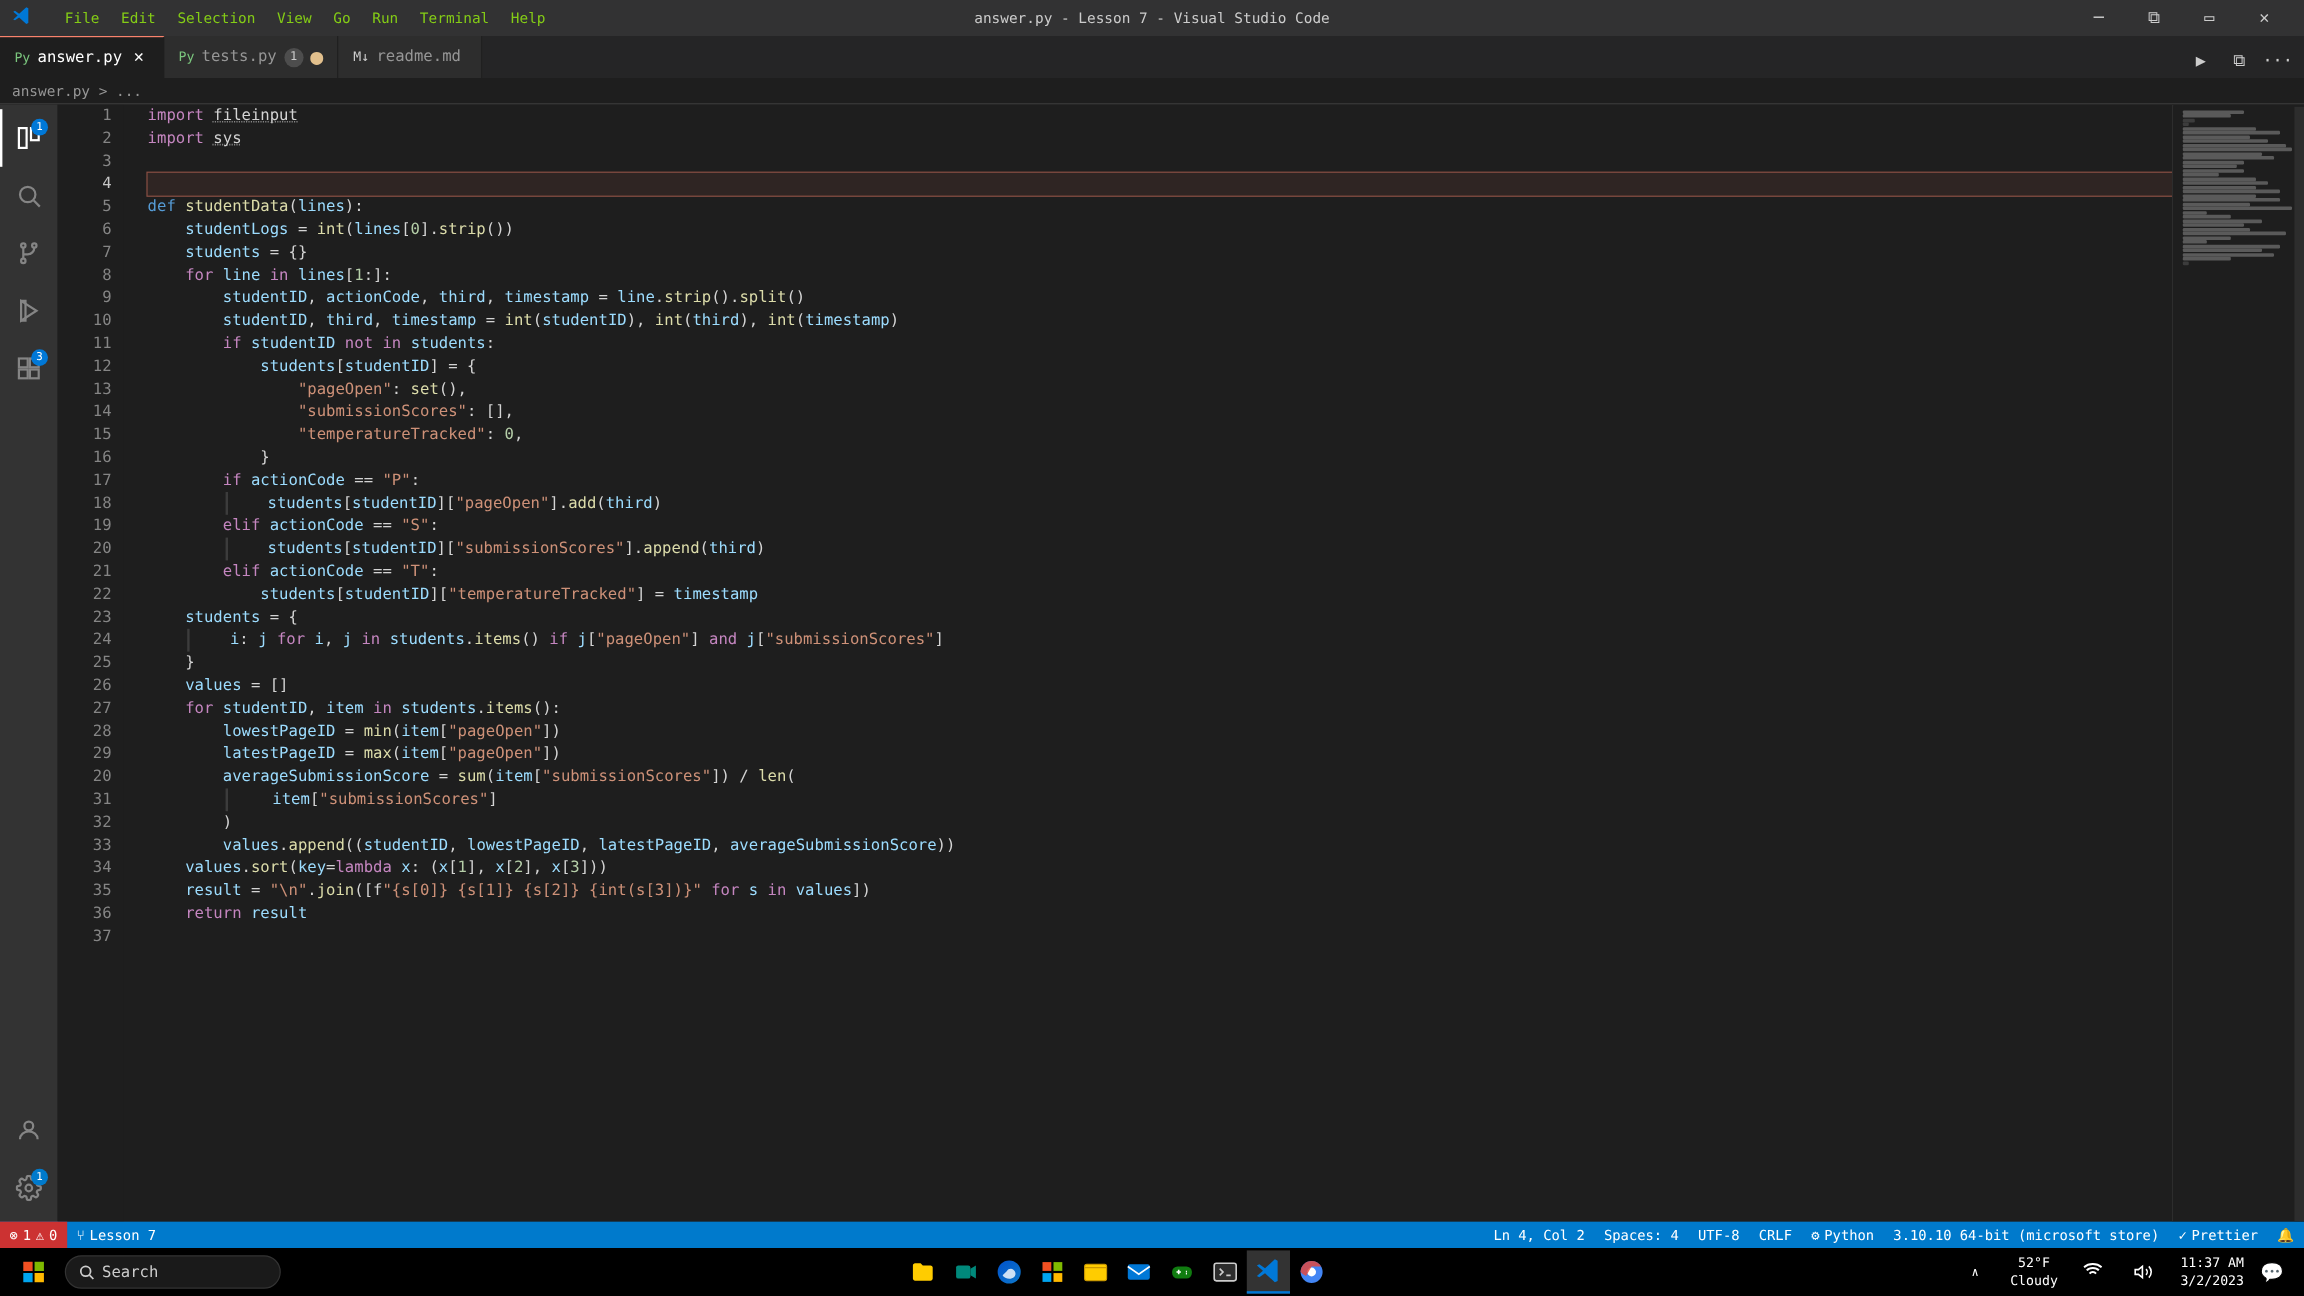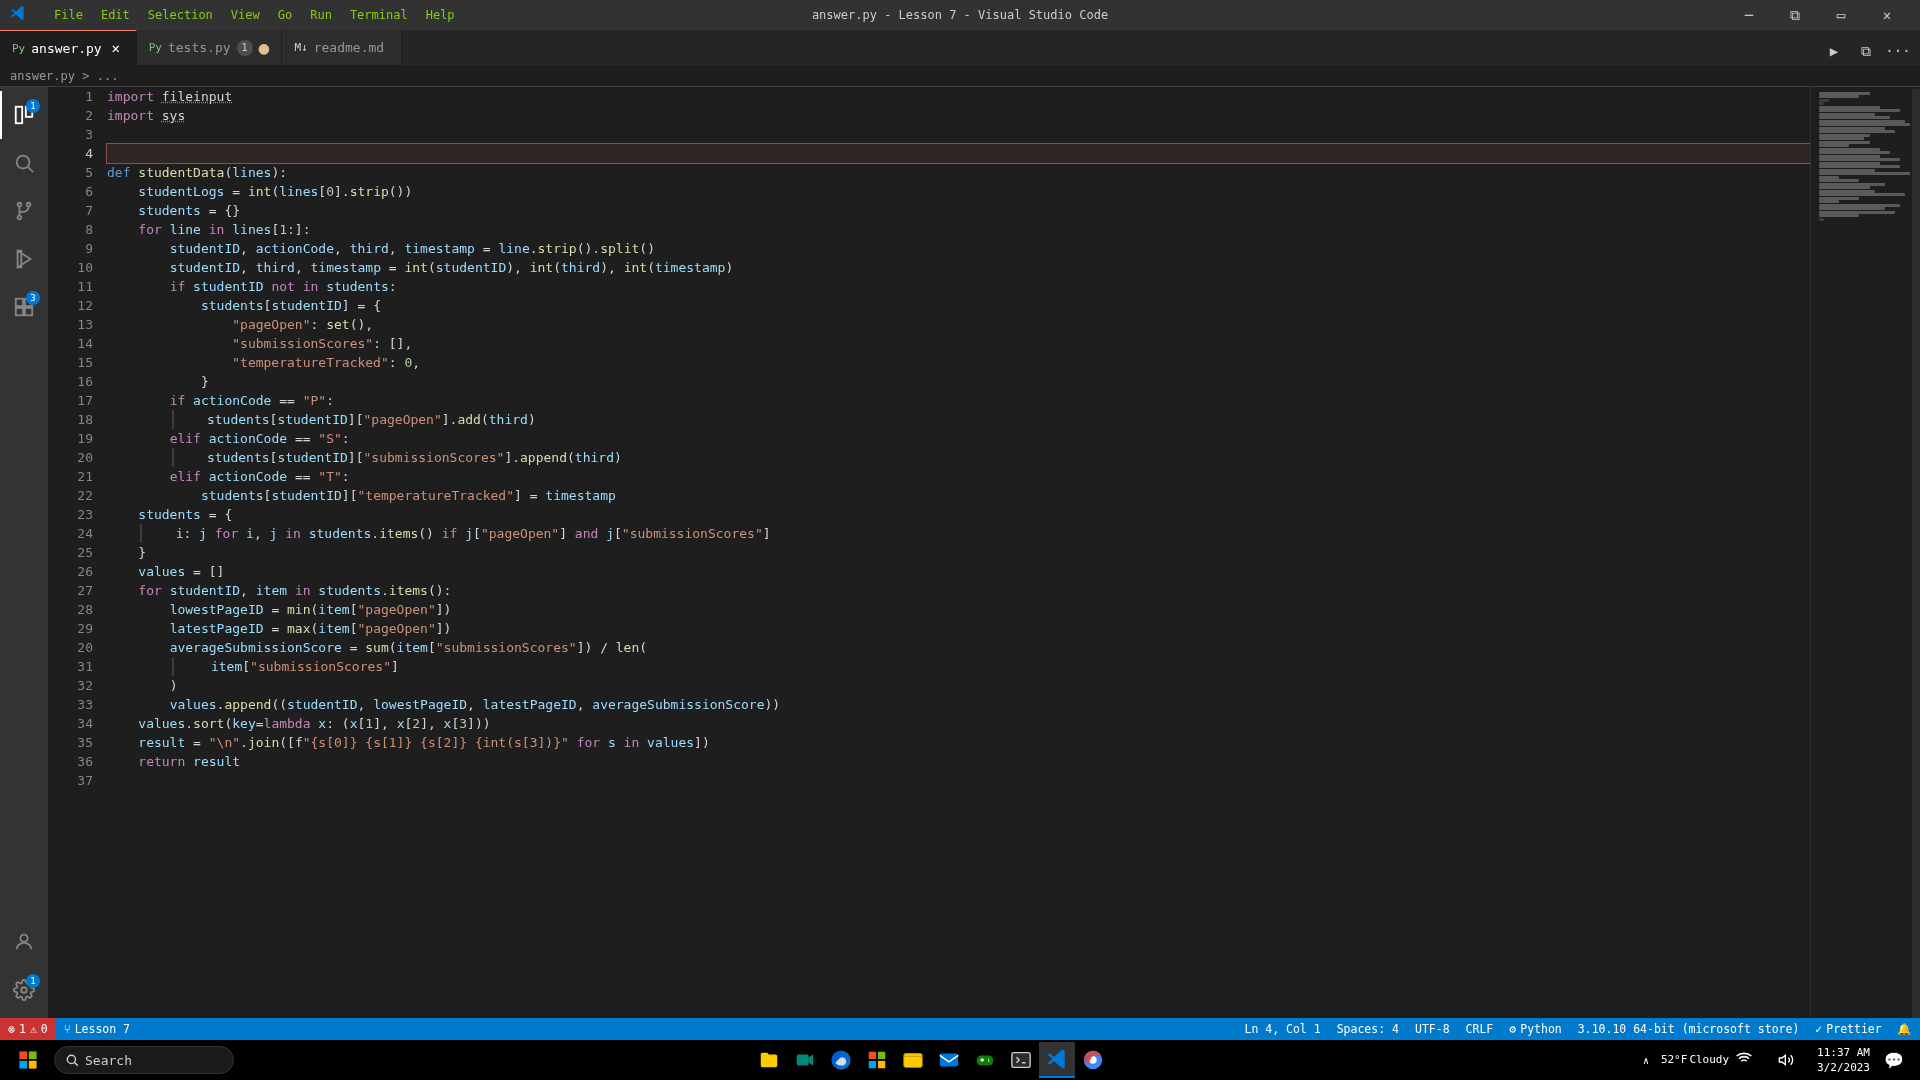--- a/index.html
+++ b/index.html
@@ -248,20 +248,21 @@
       padding-left: 4px;
       position: relative;
     }
 
     .code-line {
       height: 19px;
       white-space: pre;
       display: flex;
       align-items: center;
       position: relative;
+      margin-left: 16px;
     }
     .code-line.highlighted {
       background: rgba(249, 130, 108, 0.15);
       outline: 1px solid rgba(249, 130, 108, 0.6);
     }
 
     
     #minimap {
       width: 110px;
       background: #1e1e1e;
@@ -674,21 +675,21 @@
       <span>1</span>
       <span>⚠</span>
       <span>0</span>
     </div>
     <div class="status-item">
       <span>⑂</span>
       <span>Lesson 7</span>
     </div>
   </div>
   <div class="status-right">
-    <div class="status-item">Ln 4, Col 1</div>
+    <div class="status-item">Ln 4, Col 2</div>
     <div class="status-item">Spaces: 4</div>
     <div class="status-item">UTF-8</div>
     <div class="status-item">CRLF</div>
     <div class="status-item">
       <span>⚙</span>
       <span>Python</span>
     </div>
     <div class="status-item">3.10.10 64-bit (microsoft store)</div>
     <div class="status-item">
       <span>✓</span>
@@ -783,21 +784,21 @@
           <circle cx="12" cy="12" r="10" fill="#4285f4"></circle>
           <circle cx="12" cy="12" r="4" fill="white"></circle>
           <path d="M12 2a10 10 0 0 1 8.66 5H12l-5 8.66A10 10 0 0 1 2 12a10 10 0 0 1 10-10z" fill="#ea4335" opacity="0.8"></path>
         </svg>
     </div>
   </div>
 
   <div id="taskbar-right">
 
     <div class="taskbar-icon" style="font-size:10px; color:white;">∧</div>
-    <div class="taskbar-icon" style="color:white; font-size:11px; gap:2px; line-height:1.2; min-width:50px; text-align:center;">
+    <div class="taskbar-icon" style="color:white; font-size:11px; gap:2px; flex-direction:column; line-height:1.2; min-width:50px; text-align:center;">
       <span>52°F</span>
       <span>Cloudy</span>
     </div>
     <div class="taskbar-icon" style="color:white;">
       <svg width="16" height="16" viewBox="0 0 24 24" fill="none" stroke="white" stroke-width="2">
           <path d="M1 6s4.5-4 11-4 11 4 11 4M4.5 10s2.5-3 7.5-3 7.5 3 7.5 3M8 14s1.5-2 4-2 4 2 4 2M12 18h.01" stroke-width="2.5"></path>
         </svg>
     </div>
     <div class="taskbar-icon" style="color:white;">
       <svg width="16" height="16" viewBox="0 0 24 24" fill="none" stroke="white" stroke-width="2">

